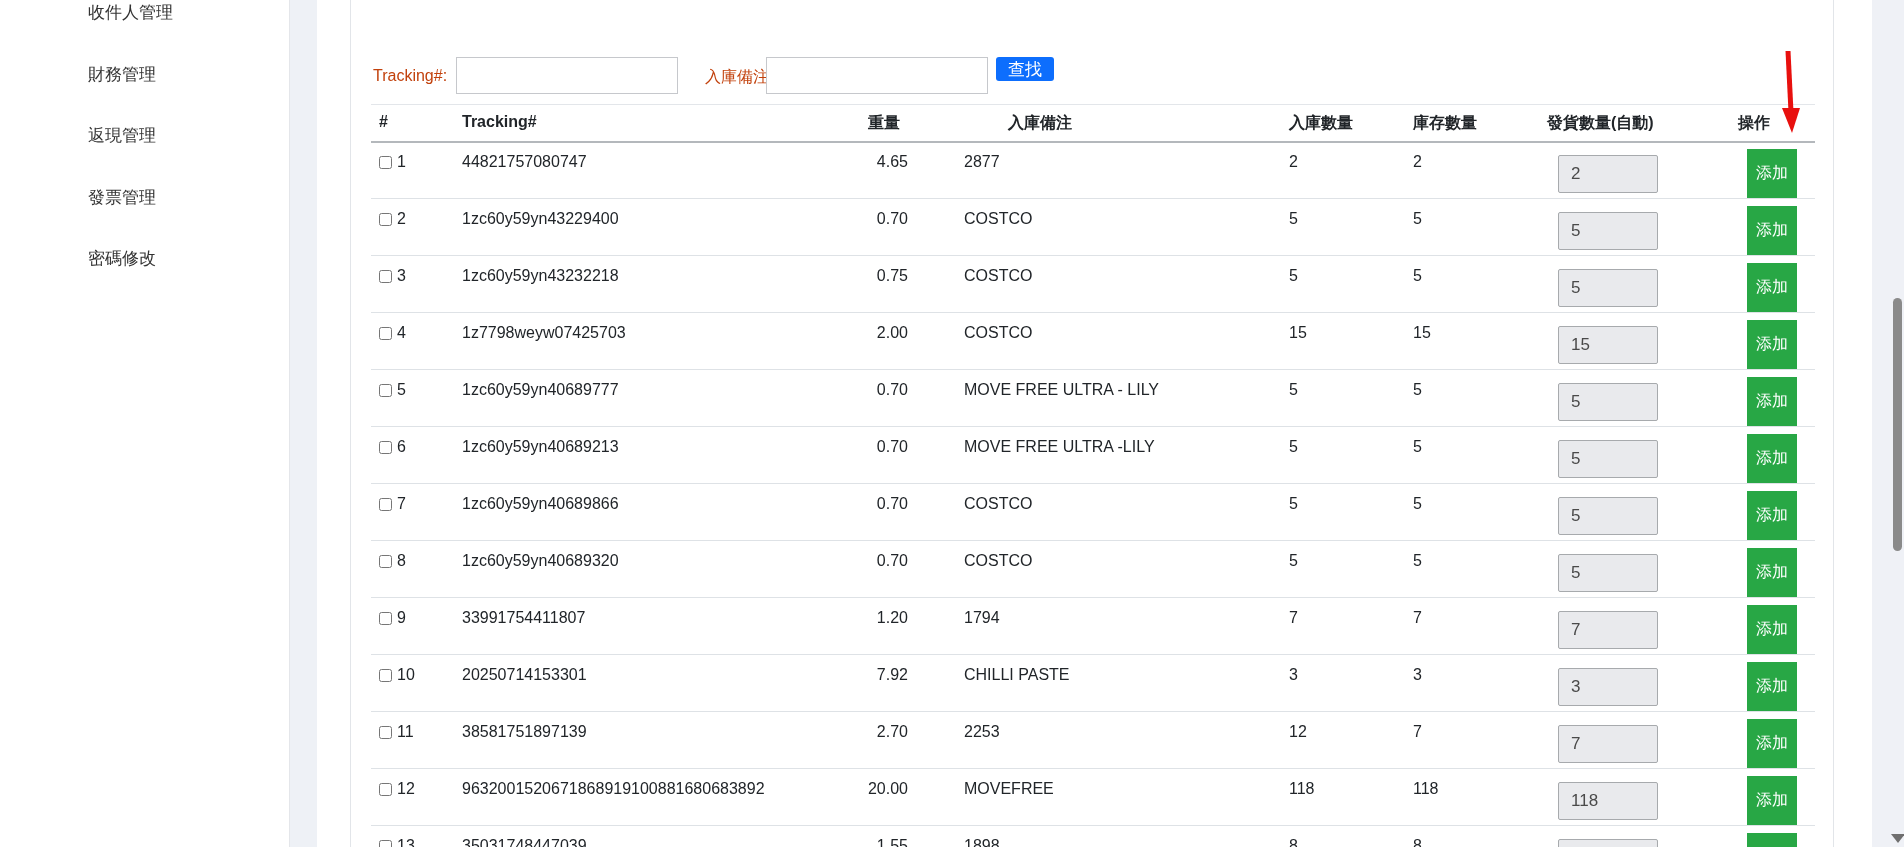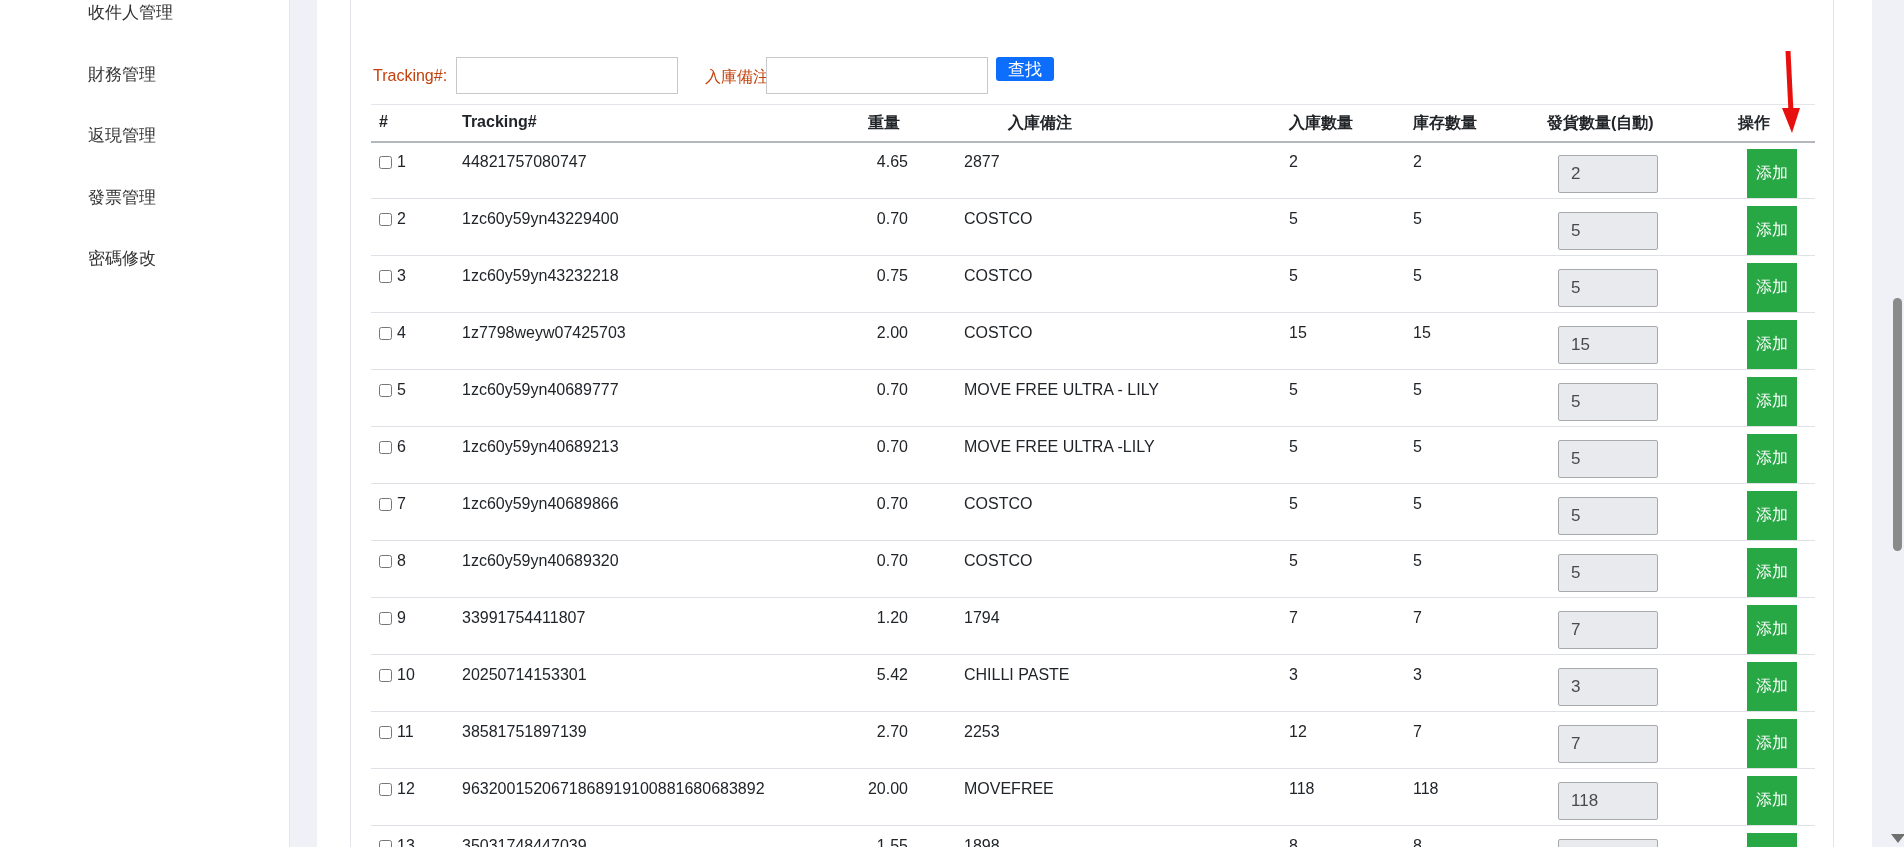--- a/index.html
+++ b/index.html
@@ -229,21 +229,21 @@
           <span class="cell c-remark">1794</span>
           <span class="cell c-inqty">7</span>
           <span class="cell c-stockqty">7</span>
           <input class="ship-input" readonly="readonly" value="7" style="">
           <button class="btn-add">添加</button>
         </div>
         <div class="trow">
           <input class="c-check cell" type="checkbox" style="">
           <span class="cell c-num">10</span>
           <span class="cell c-track">20250714153301</span>
-          <span class="cell c-weight">5.42</span>
+          <span class="cell c-weight">7.92</span>
           <span class="cell c-remark">CHILLI PASTE</span>
           <span class="cell c-inqty">3</span>
           <span class="cell c-stockqty">3</span>
           <input class="ship-input" readonly="readonly" value="3" style="">
           <button class="btn-add">添加</button>
         </div>
         <div class="trow">
           <input class="c-check cell" type="checkbox" style="">
           <span class="cell c-num">11</span>
           <span class="cell c-track">38581751897139</span>

